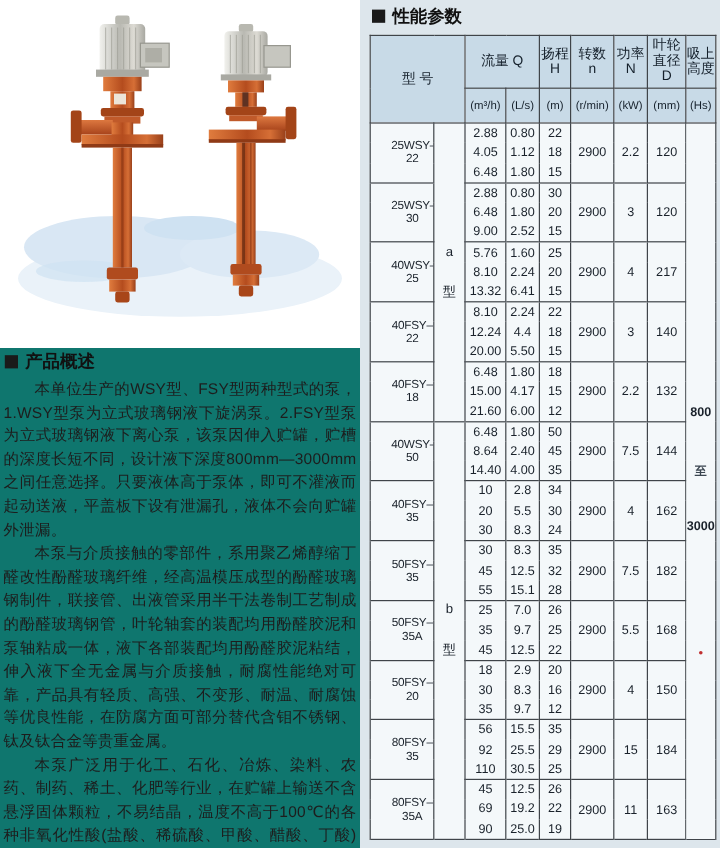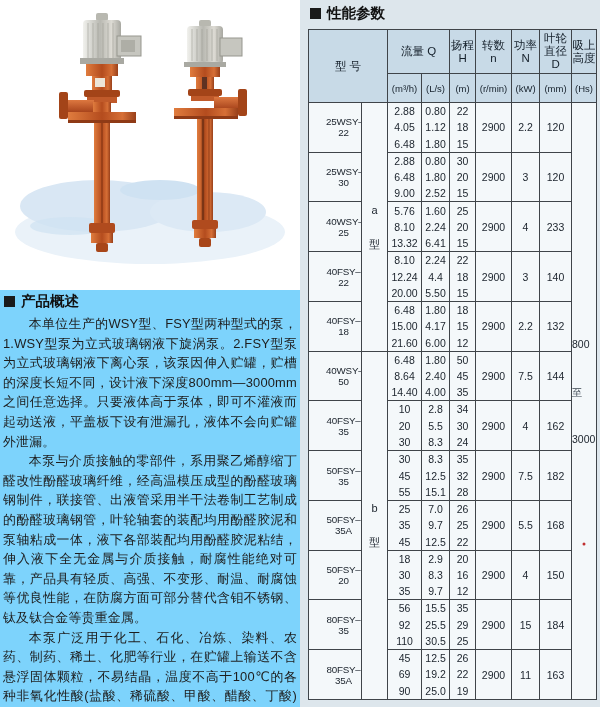--- a/index.html
+++ b/index.html
@@ -2,21 +2,21 @@
 <html><head>
 <meta charset="utf-8">
 <style>
   * { margin:0; padding:0; box-sizing:border-box; }
   html,body { width:600px; height:707px; }
   body {
     font-family:"Liberation Sans","DejaVu Sans",sans-serif;
     background:#ffffff; color:#222; position:relative; overflow:hidden;
   }
   
-  .left-panel { position:absolute; left:0; top:0; width:300px; height:707px; background:#7dd3fc; }
+  .left-panel { position:absolute; left:0; top:0; width:300px; height:707px; background:#0f766e; }
   .photo-area { position:absolute; left:0; top:0; width:300px; height:290px; background:#ffffff; }
   .section-heading { position:absolute; left:4px; display:flex; align-items:center; gap:6px;
     font-size:14.5px; font-weight:bold; color:#111; }
   .heading-overview { top:292px; }
   .bullet { width:11px; height:11px; background:#1a1a1a; display:inline-block; flex:0 0 auto; }
   .body-text { position:absolute; left:3px; top:314px; width:294px; }
   .body-text p {
     font-size:12.9px; line-height:19.6px; text-align:justify; text-justify:inter-ideograph;
     text-indent:2em; color:#1d1d1d; letter-spacing:0.2px;
   }
@@ -37,21 +37,21 @@
   .params thead tr.h2 { height:29px; }
   .params thead .unit { font-size:9.5px; }
   .params tbody td { font-size:10.5px; color:#1a222b; background:#f4f8fa; }
   .params tbody tr { height:16.55px; }
   .params tbody tr.model-start td { border-top:1px solid #3f4449; }
   .params td.model-cell { font-size:9.8px; letter-spacing:-0.2px;padding-left:17px; }
   .params td.group-cell { background:#f4f8fa; }
   .params td.group-cell div { font-size:11px; line-height:12px; }
   .params td.group-cell div + div { margin-top:22px; }
   .params td.hs-cell { position:relative; font-size:10.5px; }
-  .hs-v { position:absolute; left:0; right:0; text-align:left; transform:translateY(-50%); }
+  .hs-v { position:absolute; left:0; right:0; text-align:center; transform:translateY(-50%);font-weight:bold; }
   .hs-800 { top:40.5%; }
   .hs-zhi { top:48.6%; font-size:10px; color:#3a4550; }
   .hs-3000 { top:56.4%; }
   .hs-dot { position:absolute; top:74%; left:50%; width:3px; height:3px; border-radius:50%;
     background:#c03030; transform:translate(-50%,-50%); }
   .num { font-variant-numeric:tabular-nums; }
 </style>
 </head>
 <body>
 
@@ -265,21 +265,21 @@
           <td class="num">2.52</td>
           <td class="num">15</td>
         </tr>
         <tr class="model-start">
           <td class="model-cell" rowspan="3">40WSY–25</td>
           <td class="num">5.76</td>
           <td class="num">1.60</td>
           <td class="num">25</td>
           <td class="num" rowspan="3">2900</td>
           <td class="num" rowspan="3">4</td>
-          <td class="num" rowspan="3">233</td>
+          <td class="num" rowspan="3">217</td>
         </tr>
         <tr>
           <td class="num">8.10</td>
           <td class="num">2.24</td>
           <td class="num">20</td>
         </tr>
         <tr>
           <td class="num">13.32</td>
           <td class="num">6.41</td>
           <td class="num">15</td>

